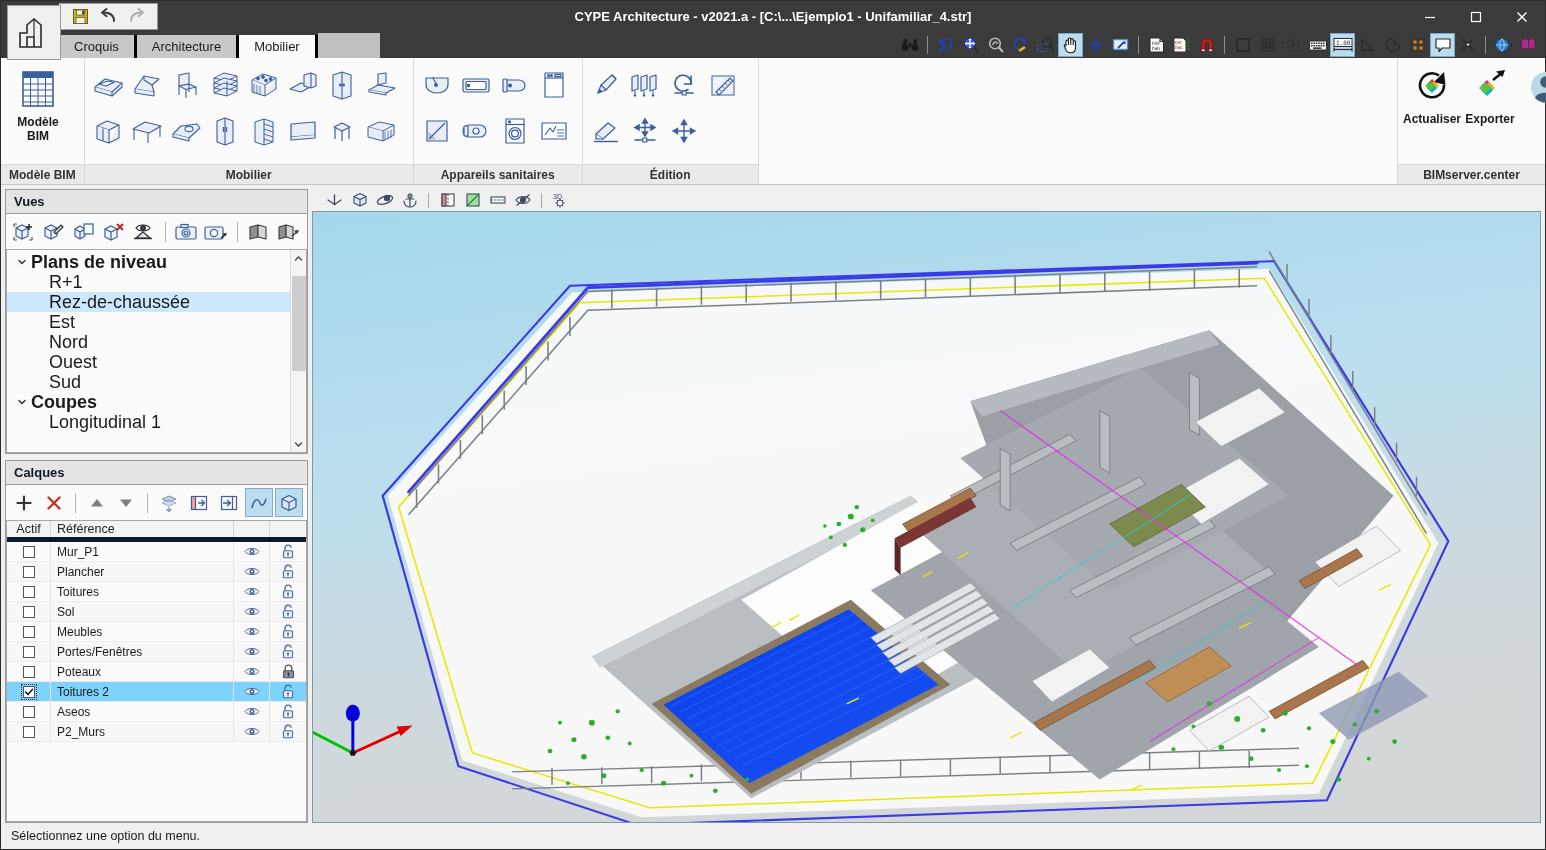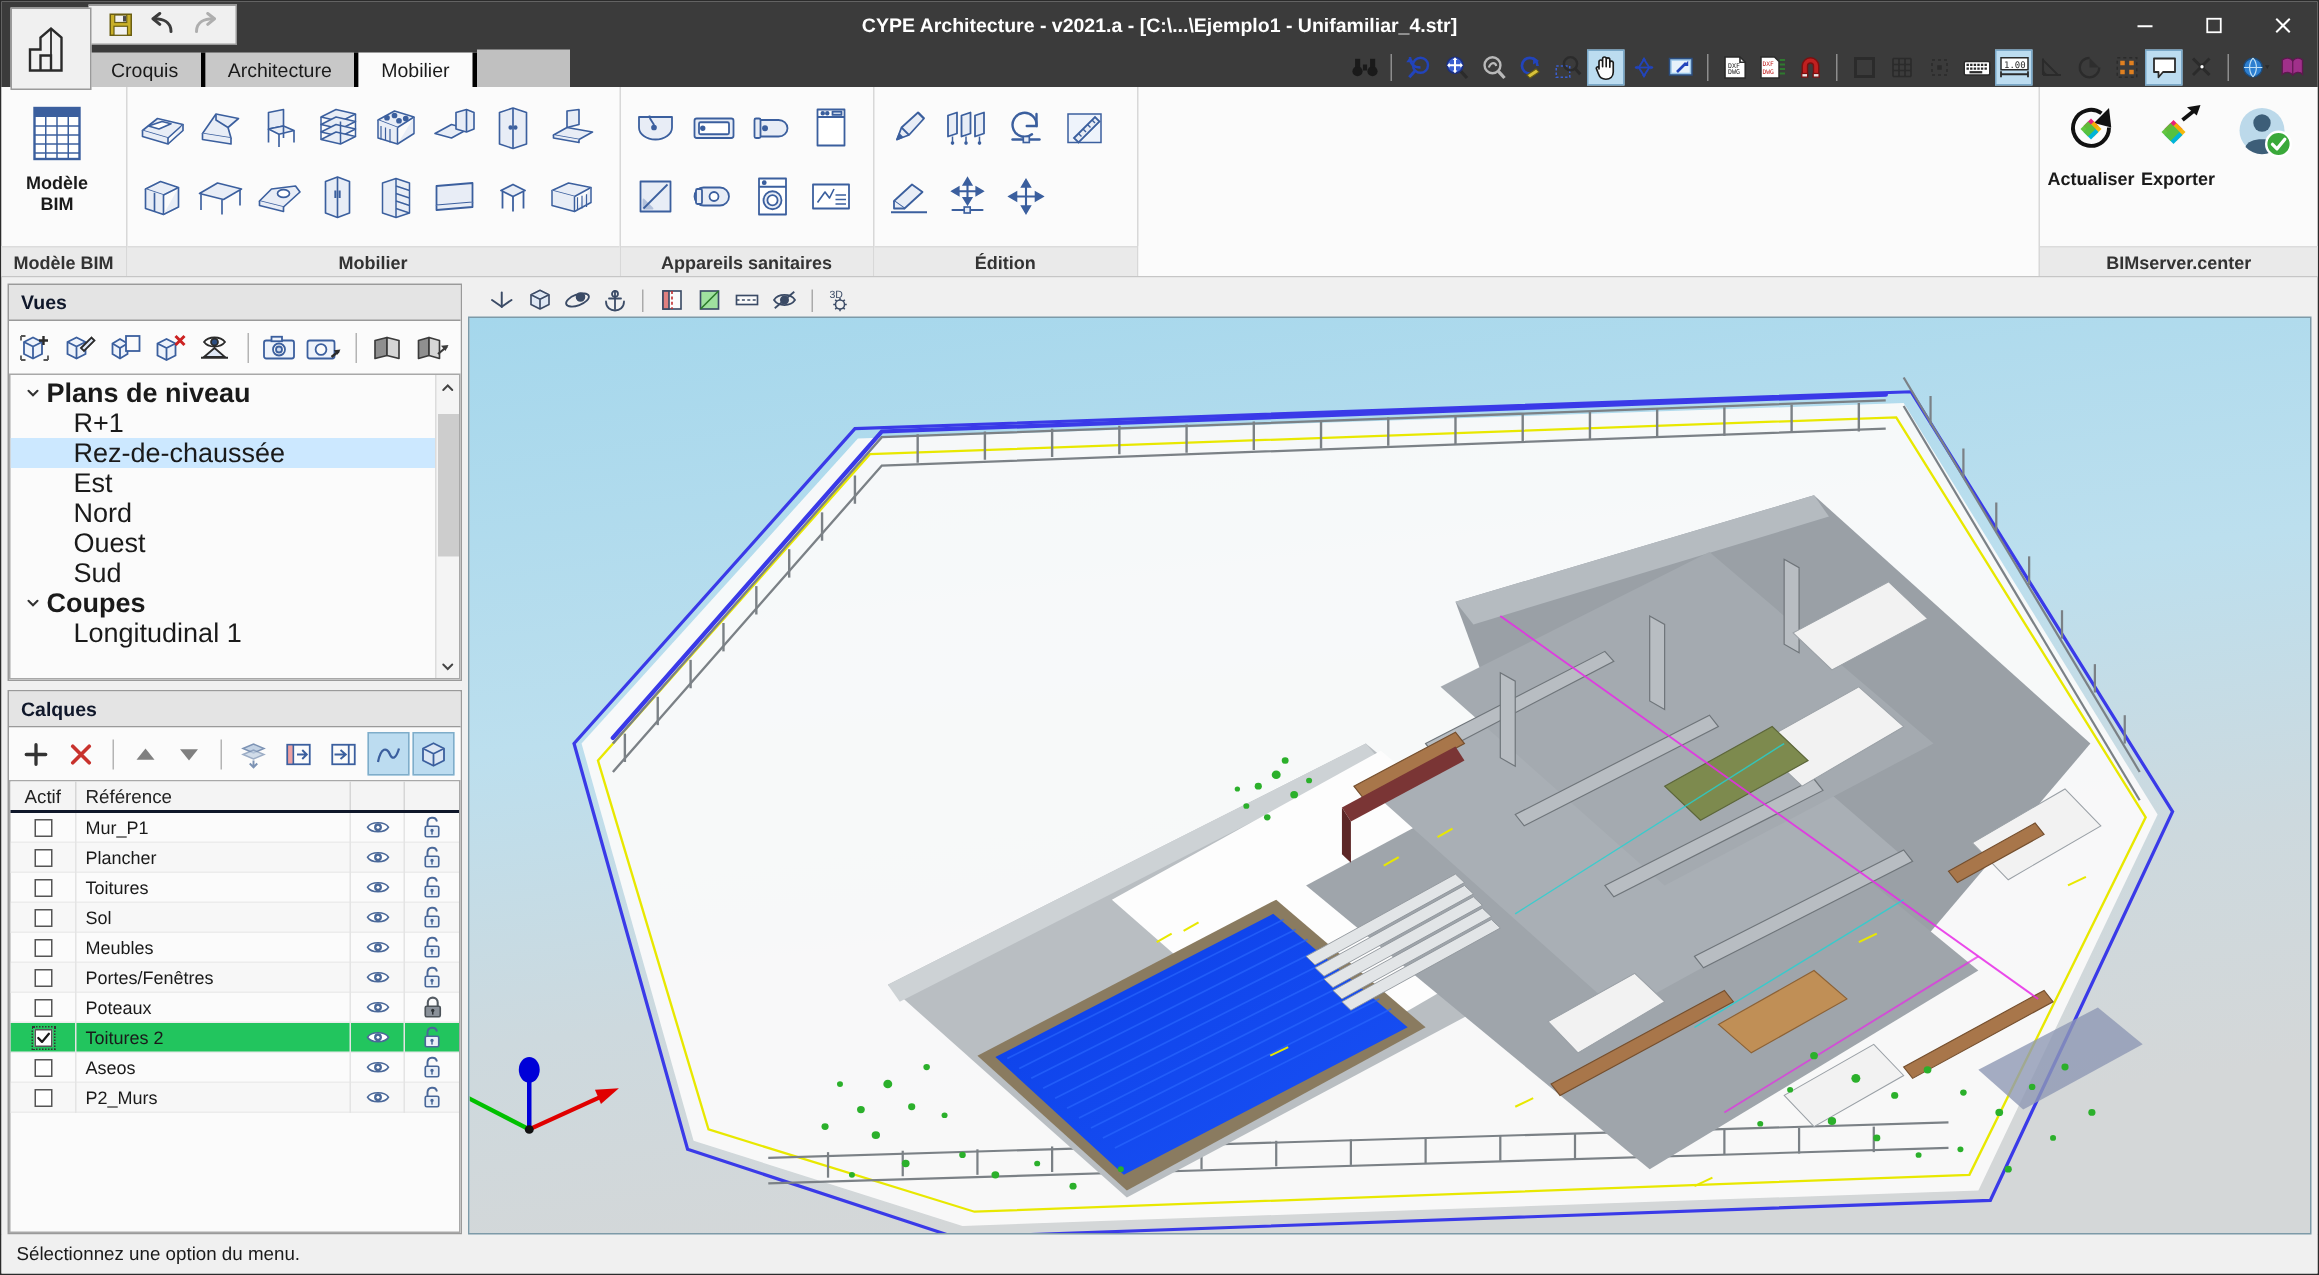--- a/index.html
+++ b/index.html
@@ -82,21 +82,21 @@
   .big-btn {
     width:66px; display:flex; flex-direction:column; align-items:center;
     padding-top:6px; gap:2px;
   }
   .big-btn .lbl { font-size:12px; text-align:center; line-height:14px; color:#1a1a1a; }
   .icon-grid { display:flex; flex-wrap:wrap; align-content:flex-start; }
   .icon-cell {
     width:39px; height:46px; display:flex; align-items:center; justify-content:center;
   }
   .spacer-group { flex:1; border-right:none; }
-  .bim-group { width:186px;margin-left:16px; }
+  .bim-group { width:148px;margin-left:16px; }
   .bim-row { display:flex; align-items:flex-start; padding:6px 2px 0 6px; gap:2px; }
   .bim-btn { width:56px; display:flex; flex-direction:column; align-items:center; gap:3px; }
   .bim-btn .lbl { font-size:12px; }
 
   
   .main { flex:1; display:flex; background:#f0f0f0; padding:4px 4px 0 4px; gap:4px; min-height:0; }
   .left-col { width:303px; display:flex; flex-direction:column; gap:6px; }
 
   .panel { border:1px solid #9a9a9a; background:#fbfbfb; display:flex; flex-direction:column; }
   .panel-hdr {
@@ -121,30 +121,30 @@
   .vscroll {
     width:16px; background:#f4f4f4; border-left:1px solid #dcdcdc;
     display:flex; flex-direction:column; align-items:center;
   }
   .vs-arrow { height:16px; width:16px; display:flex; align-items:center; justify-content:center; }
   .vs-track { flex:1; width:16px; position:relative; }
   .vs-thumb { position:absolute; left:1px; width:14px; background:#cdcdcd; }
 
   
   .lt-wrap { flex:1; border:1px solid #a8a8a8; background:#fbfbfb; display:flex; flex-direction:column; min-height:0; }
-  .lt-head { height:21px; display:flex; background:#f4f4f4; border-bottom:2px solid #0f172a; font-size:12.5px; }
+  .lt-head { height:21px; display:flex; background:#f4f4f4; border-bottom:5px solid #0f172a; font-size:12.5px; }
   .lt-head div { display:flex; align-items:center; border-right:1px solid #d6d6d6; padding:0 6px; color:#222; }
   .c-act { width:44px; justify-content:center; }
   .c-ref { flex:1; }
   .c-eye { width:36px; }
   .c-lock { width:36px; border-right:none !important; }
   .lt-body { flex:1; overflow:hidden; }
   .lrow { height:20px; display:flex; align-items:center; font-size:12px; border-bottom:1px solid #ececec; }
   .lrow.alt { background:#f7f7f7; }
-  .lrow.sel { background:#22c55e; }
+  .lrow.sel { background:#7dd3fc; }
   .lrow .c-act { justify-content:center; display:flex; align-items:center; height:20px; border-right:1px solid #e4e4e4; }
   .lrow .c-ref { display:flex; align-items:center; height:20px; border-right:1px solid #e4e4e4; padding-left:6px; }
   .lrow .c-eye { display:flex; align-items:center; justify-content:center; height:20px; border-right:1px solid #e4e4e4; }
   .lrow .c-lock { display:flex; align-items:center; justify-content:center; height:20px; }
   .cbox { width:12px; height:12px; border:1px solid #555; background:#fff; display:flex; align-items:center; justify-content:center; }
   .cbox.focus { outline:1px dotted #333; outline-offset:1px; }
 
   
   .right-col { flex:1; display:flex; flex-direction:column; min-width:0; }
   .vp-tools {

